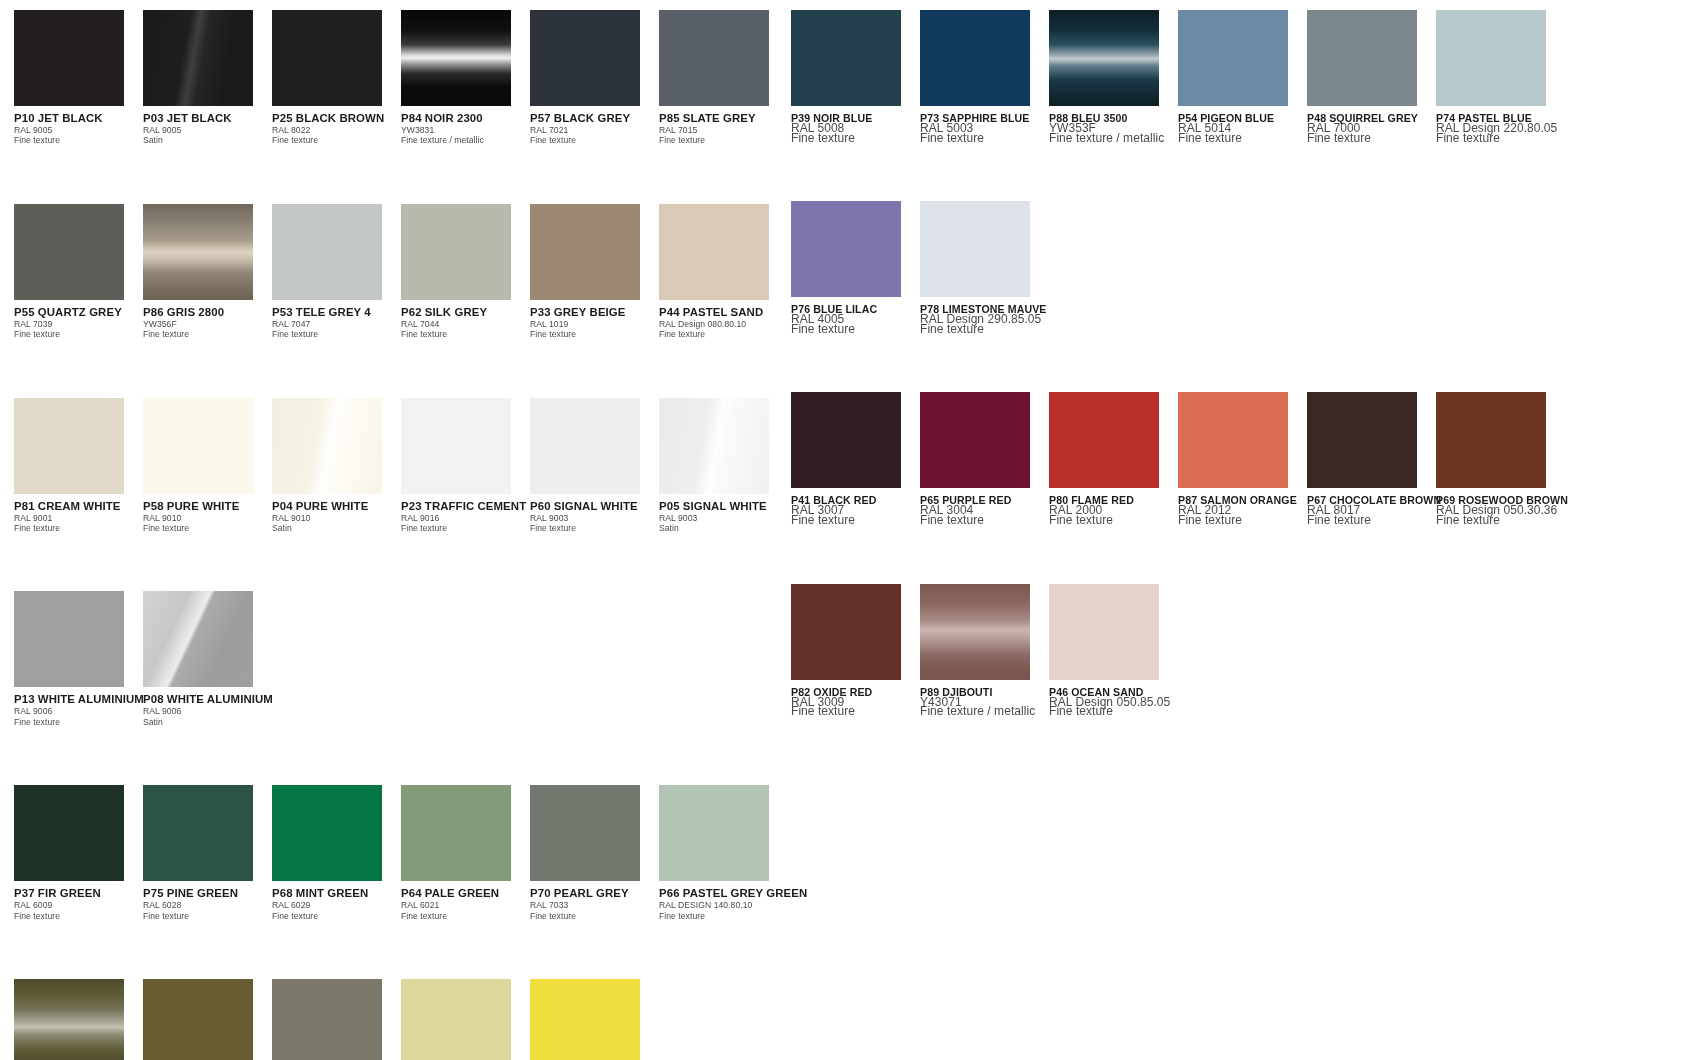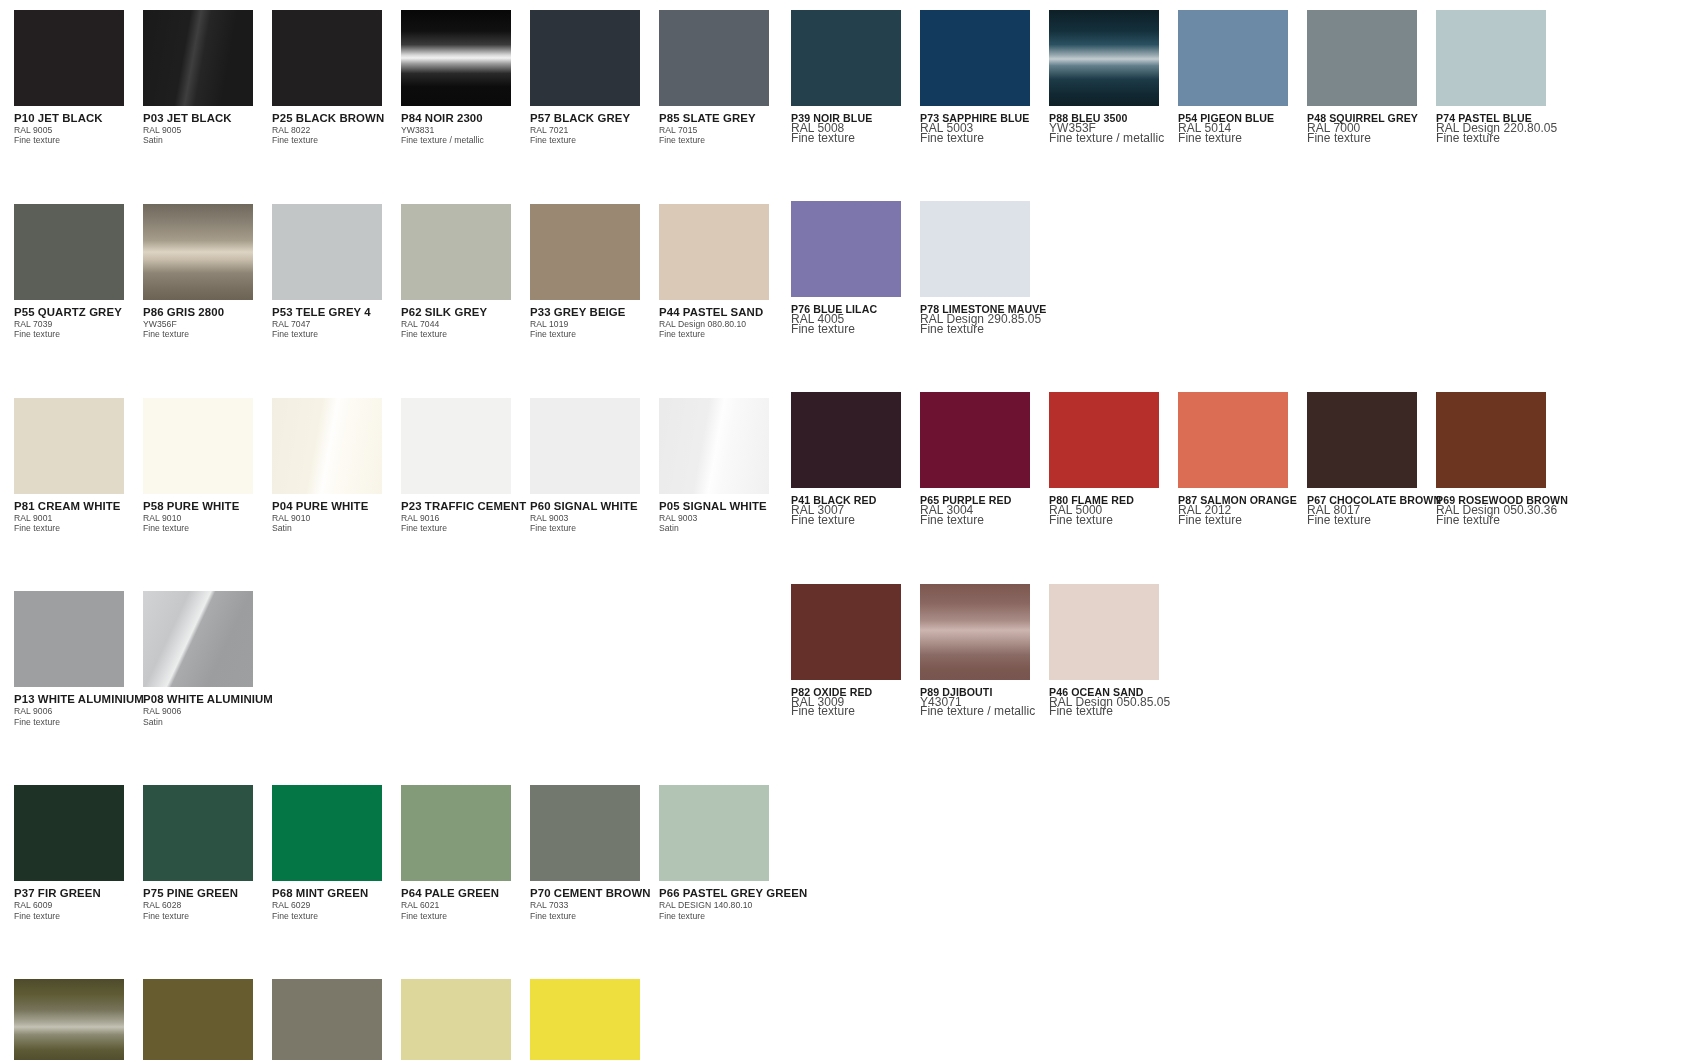--- a/index.html
+++ b/index.html
@@ -268,21 +268,21 @@
           <div class="swatch" style="background:#849b7a;"></div>
           <div class="caption">
             <div class="name">P64 PALE GREEN</div>
             <div class="meta">RAL 6021</div>
             <div class="meta">Fine texture</div>
           </div>
         </div>
         <div class="cell">
           <div class="swatch" style="background:#72786e;"></div>
           <div class="caption">
-            <div class="name">P70 CEMENT BROWN</div>
+            <div class="name">P70 PEARL GREY</div>
             <div class="meta">RAL 7033</div>
             <div class="meta">Fine texture</div>
           </div>
         </div>
         <div class="cell">
           <div class="swatch" style="background:#b2c5b4;"></div>
           <div class="caption">
             <div class="name">P66 PASTEL GREY GREEN</div>
             <div class="meta">RAL DESIGN 140.80.10</div>
             <div class="meta">Fine texture</div>
@@ -428,21 +428,21 @@
           <div class="caption">
             <div class="name">P65 PURPLE RED</div>
             <div class="meta">RAL 3004</div>
             <div class="meta">Fine texture</div>
           </div>
         </div>
         <div class="cell">
           <div class="swatch" style="background:#b62f2a;"></div>
           <div class="caption">
             <div class="name">P80 FLAME RED</div>
-            <div class="meta">RAL 5000</div>
+            <div class="meta">RAL 2000</div>
             <div class="meta">Fine texture</div>
           </div>
         </div>
         <div class="cell">
           <div class="swatch" style="background:#da6d53;"></div>
           <div class="caption">
             <div class="name">P87 SALMON ORANGE</div>
             <div class="meta">RAL 2012</div>
             <div class="meta">Fine texture</div>
           </div>

